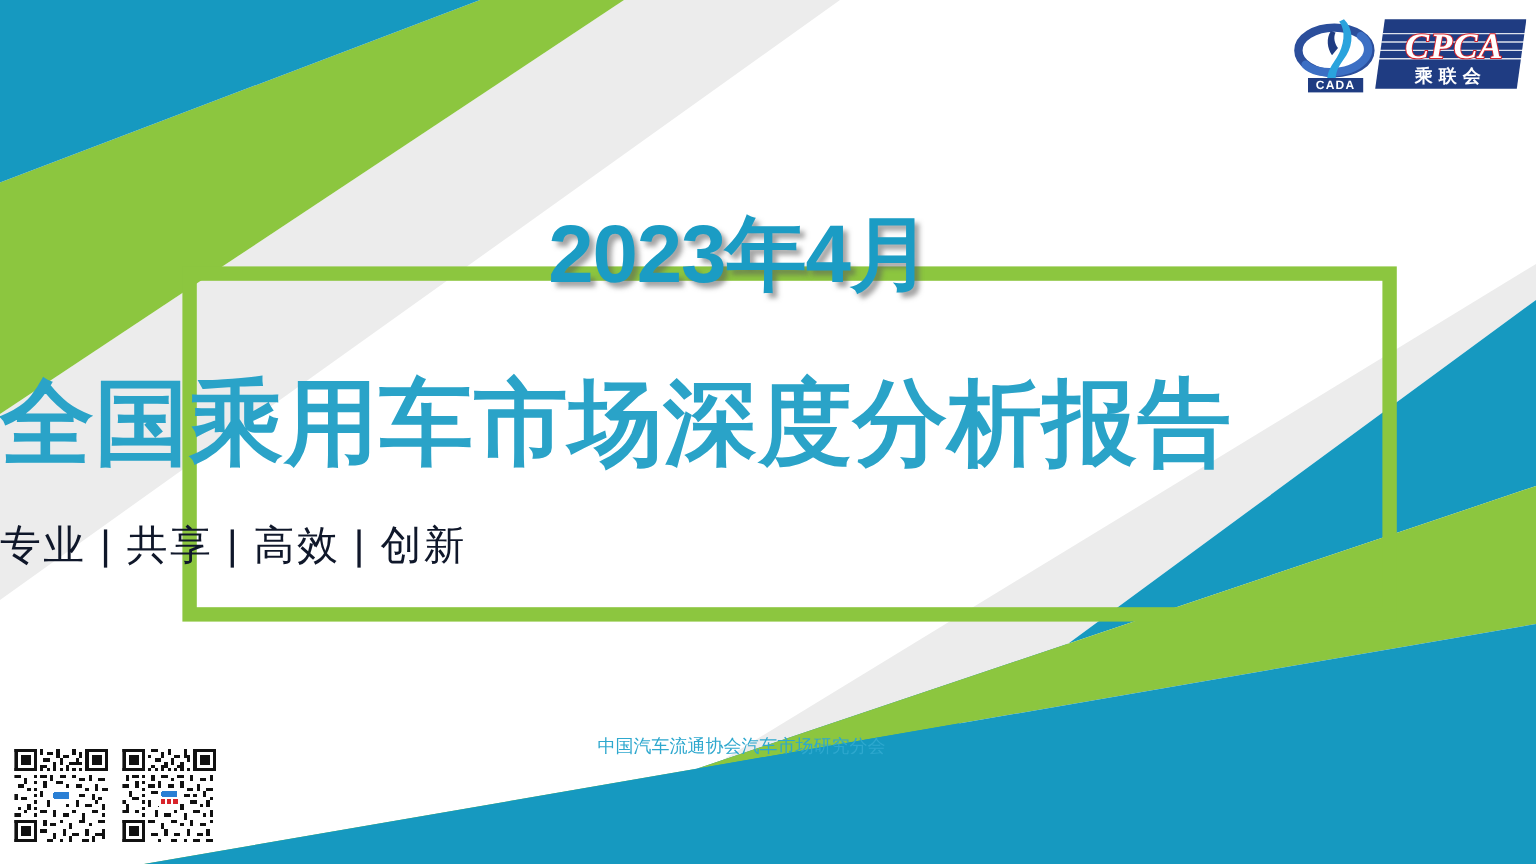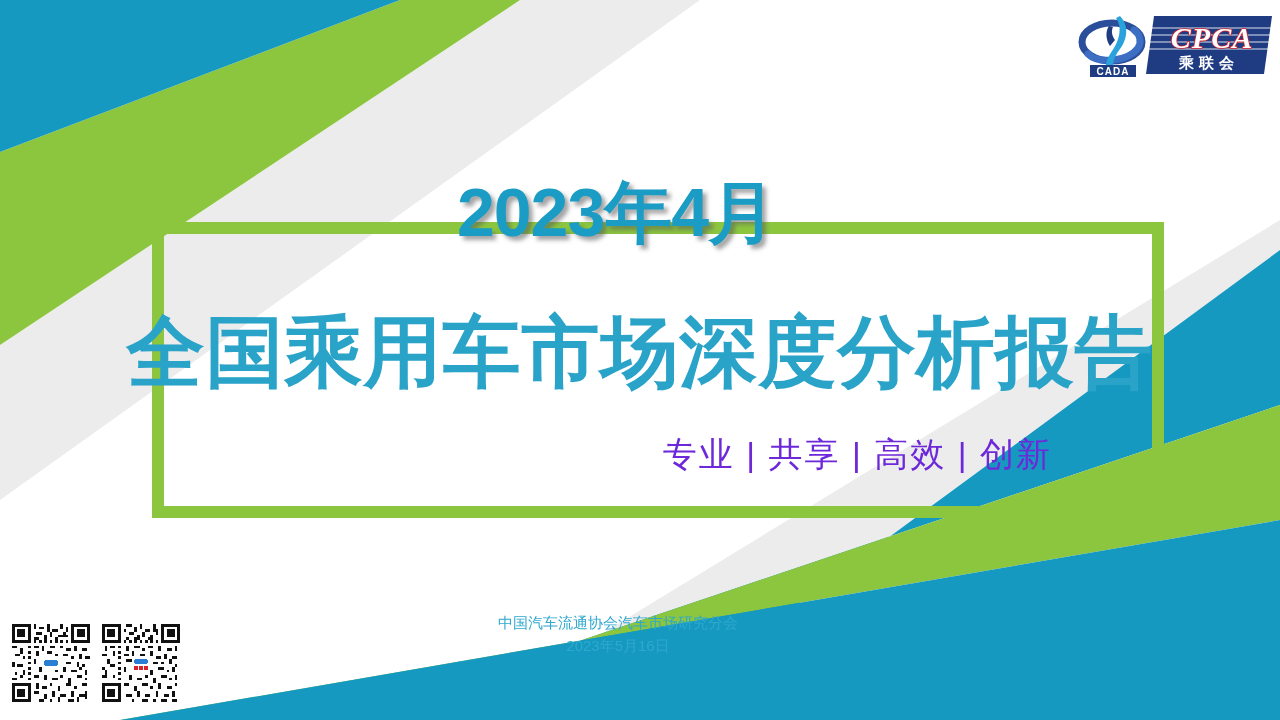--- a/index.html
+++ b/index.html
@@ -48,35 +48,35 @@
     color:#1B9CC4;
     letter-spacing:-1px;
     line-height:1;
     text-shadow:4px 4px 4px rgba(90,90,90,0.55);
     white-space:nowrap;
   }
   #main-title {
     position:absolute;
     left:0; top:312px;
     width:1280px;
-    text-align:center;
+    text-align:left;
     font-size:78px;
     font-weight:bold;
     color:#2AA3C8;
     letter-spacing:1px;
     line-height:1.05;
     white-space:nowrap;
   }
   #tagline {
     position:absolute;
     left:0; top:432px;
     width:1052px;
-    text-align:right;
+    text-align:left;
     font-size:34px;
-    color:#6d28d9;
+    color:#0f172a;
     letter-spacing:2px;
     white-space:nowrap;
   }
 
   
   #footer {
     position:absolute;
     left:0; top:612px;
     width:1236px;
     text-align:center;
@@ -142,21 +142,20 @@
   <div id="frame"></div>
 
   <div id="date-title">2023年4月</div>
 
   <div id="main-title">全国乘用车市场深度分析报告</div>
 
   <div id="tagline">专业 | 共享 | 高效 | 创新</div>
 
   <div id="footer">
     <div>中国汽车流通协会汽车市场研究分会</div>
-    <div>2023年5月16日</div>
   </div>
 
   <div id="qr-wrap">
     <svg class="qr" viewBox="0 0 29 29" shape-rendering="crispEdges">
       <rect width="29" height="29" fill="#ffffff"></rect>
       <g fill="#111111">
 
         <rect x="0" y="0" width="7" height="1"></rect>
           <rect x="0" y="6" width="7" height="1"></rect>
         <rect x="0" y="0" width="1" height="7"></rect>

